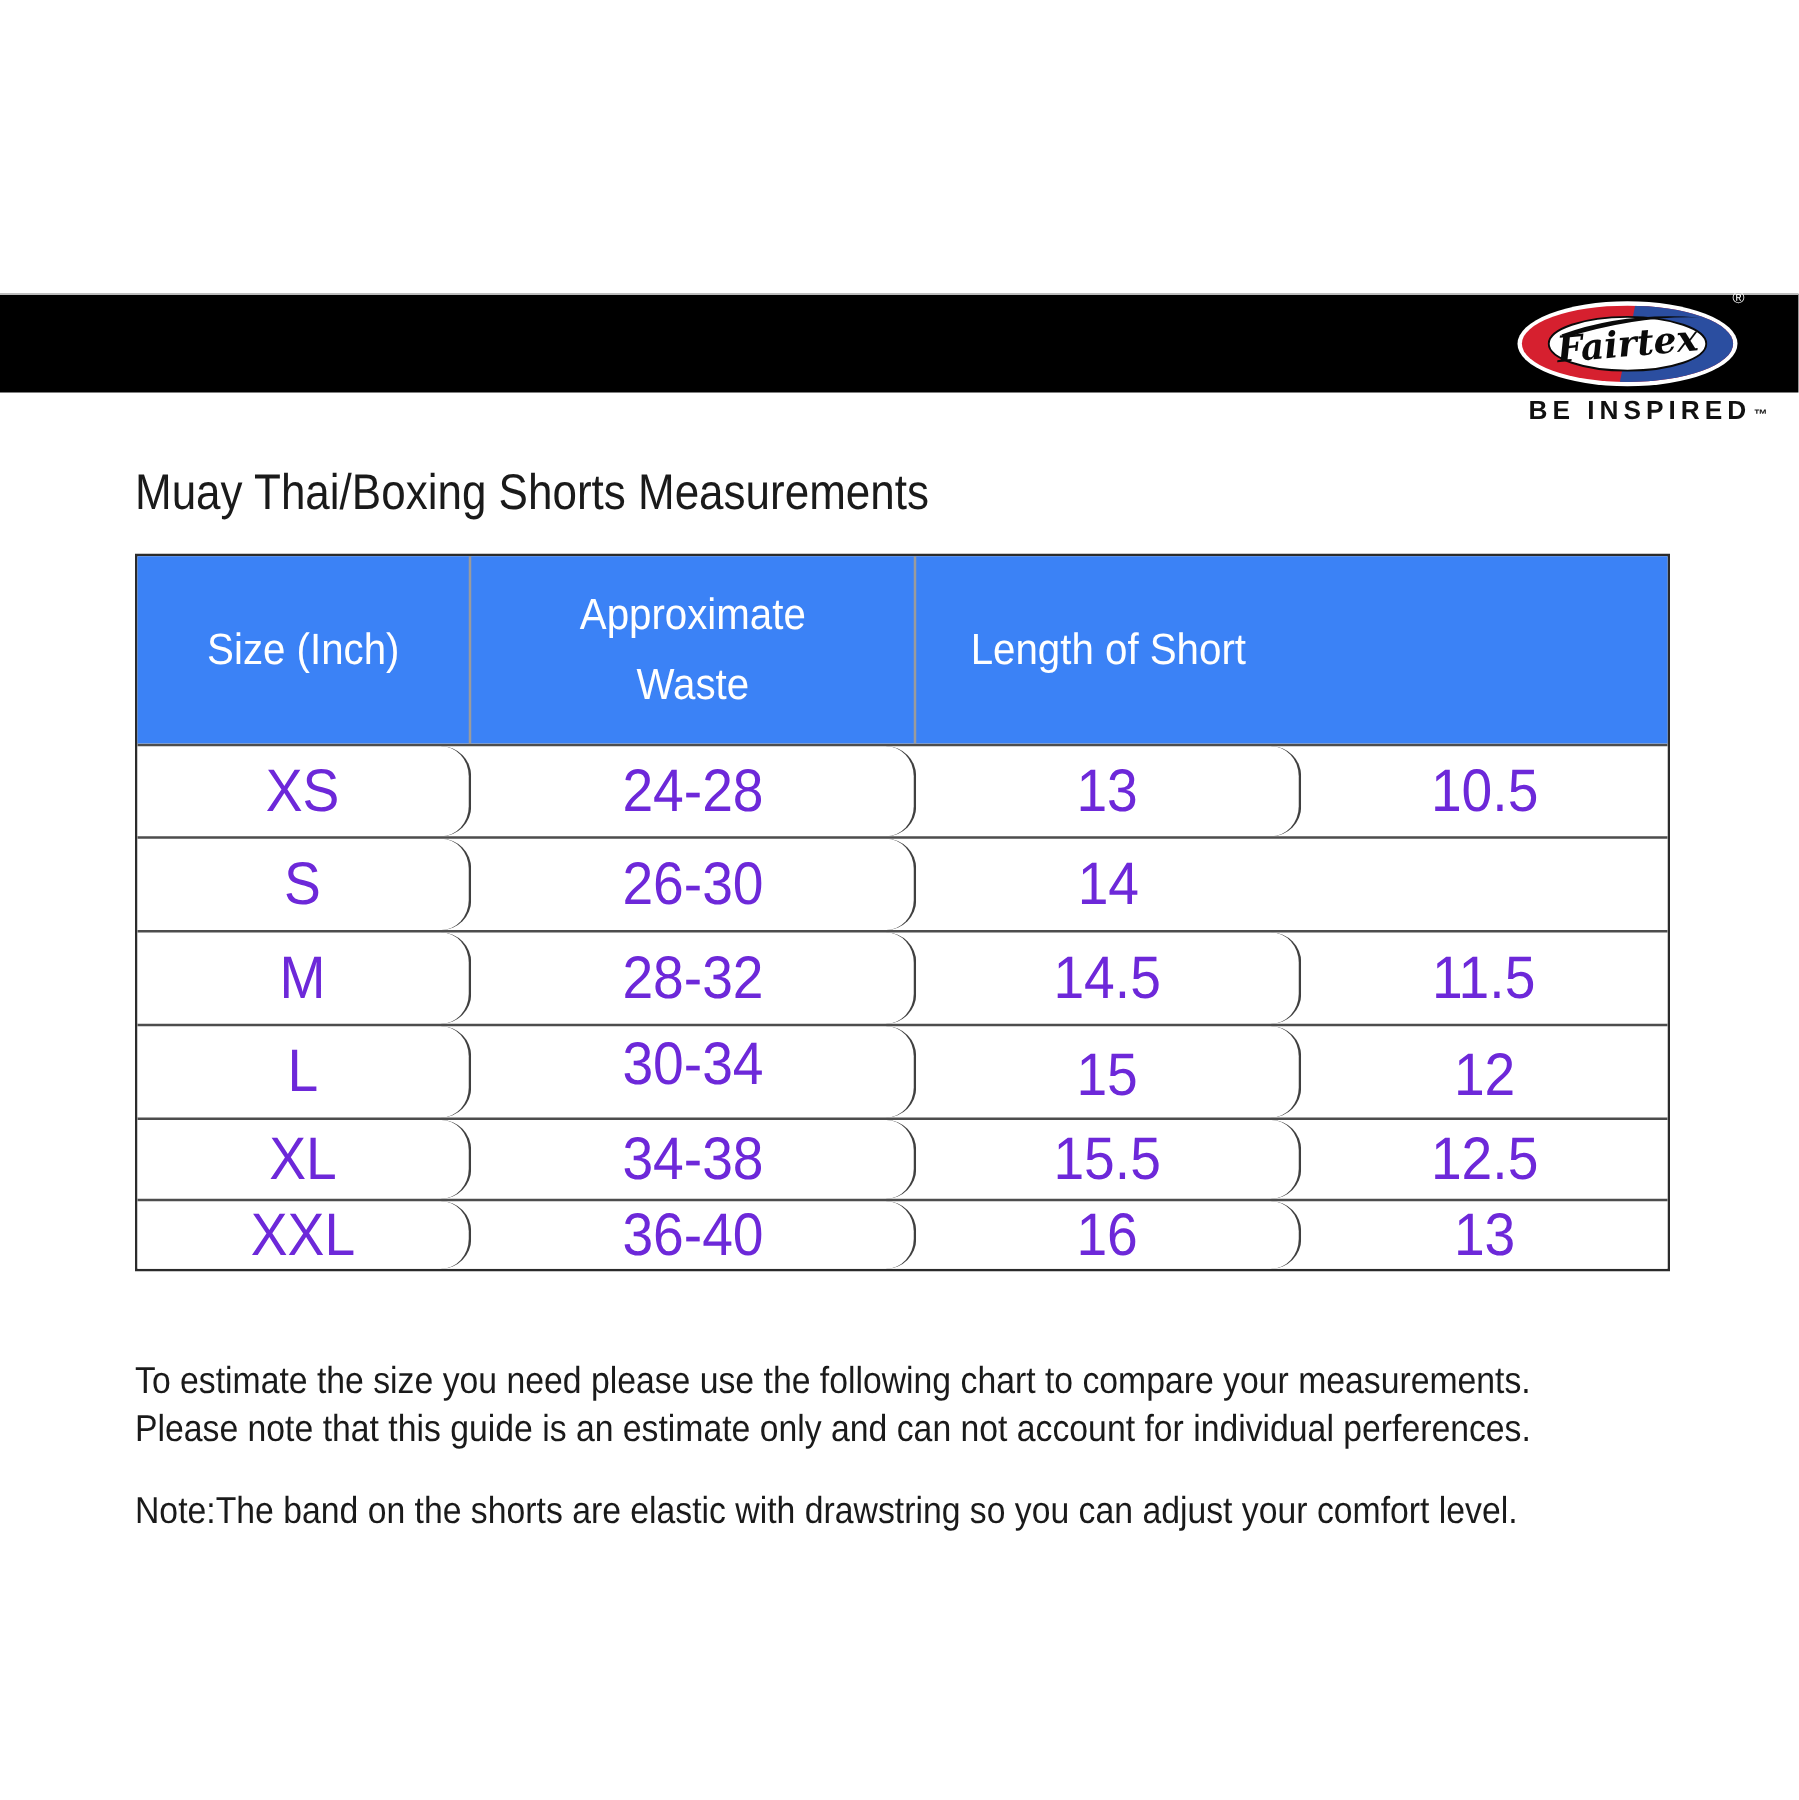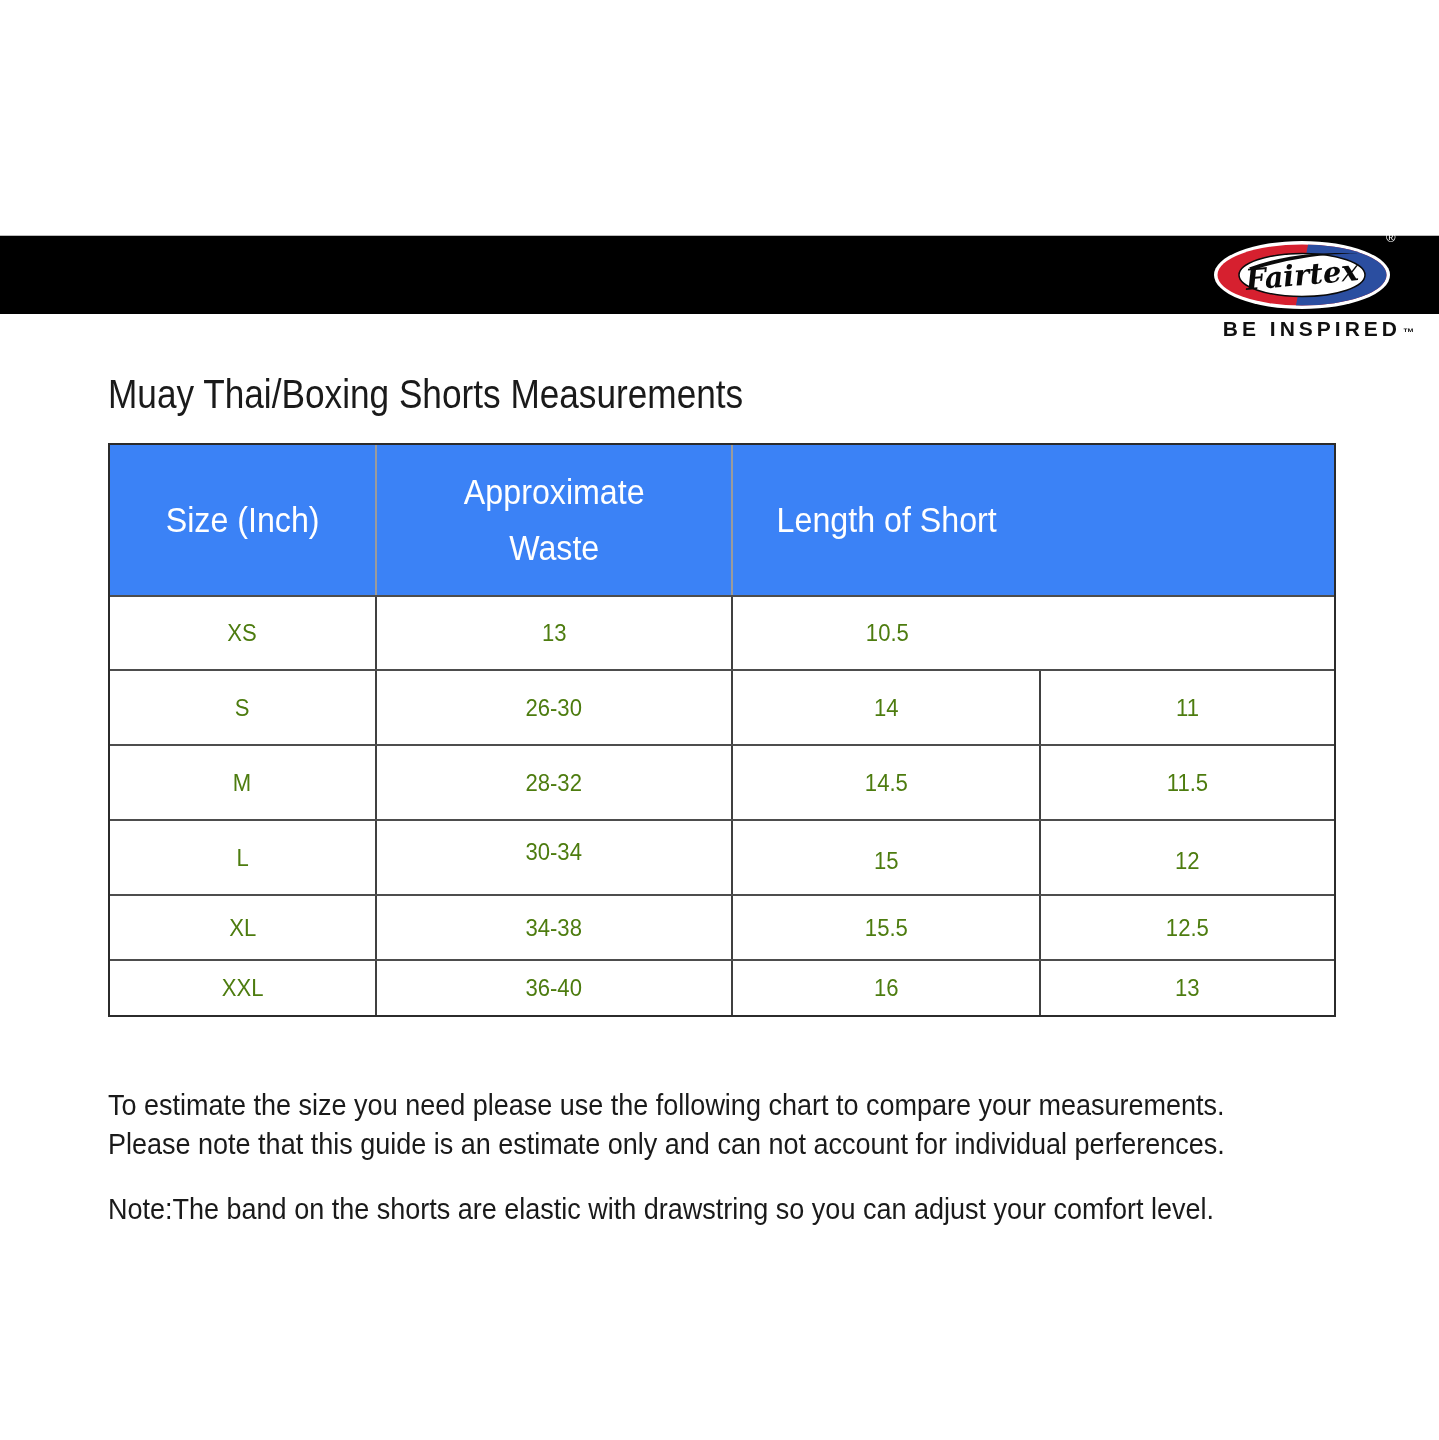--- a/index.html
+++ b/index.html
@@ -86,22 +86,23 @@
   }
   .tr-head .td {
     border-right: 2px solid #9b9b9b;
     font-size: 35px;
     line-height: 56px;
     white-space: pre-line;
   }
   .tr-body { background: #ffffff; border-top: 2px solid #4d4d4d; }
   .tr-body .td {
     border-right: 2px solid #404040;
-    font-size: 24px;
-    color: #4d7c0f;
+    font-size: 48px;
+    color: #6d28d9;
+    border-radius: 24px;
   }
   .td {
     display: flex;
     align-items: center;
     justify-content: center;
     text-align: center;
     overflow: hidden;
   }
   .td:last-child { border-right: none !important; }
 
@@ -167,39 +168,39 @@
       <div class="td"><span class="cond">Approximate
 Waste</span></div>
       <div class="td"><span class="cond">Length of Short</span></div>
     </div>
 
     <div class="tr tr-body" style="height:72px">
       <div class="td">
           <span class="cond">XS</span>
         </div>
       <div class="td">
+          <span class="cond">24-28</span>
+        </div>
+      <div class="td">
           <span class="cond">13</span>
         </div>
       <div class="td">
           <span class="cond">10.5</span>
         </div>
     </div>
 
     <div class="tr tr-body" style="height:73px">
       <div class="td">
           <span class="cond">S</span>
         </div>
       <div class="td">
           <span class="cond">26-30</span>
         </div>
       <div class="td">
           <span class="cond">14</span>
-        </div>
-      <div class="td">
-          <span class="cond">11</span>
         </div>
     </div>
 
     <div class="tr tr-body" style="height:73px">
       <div class="td">
           <span class="cond">M</span>
         </div>
       <div class="td">
           <span class="cond">28-32</span>
         </div>

